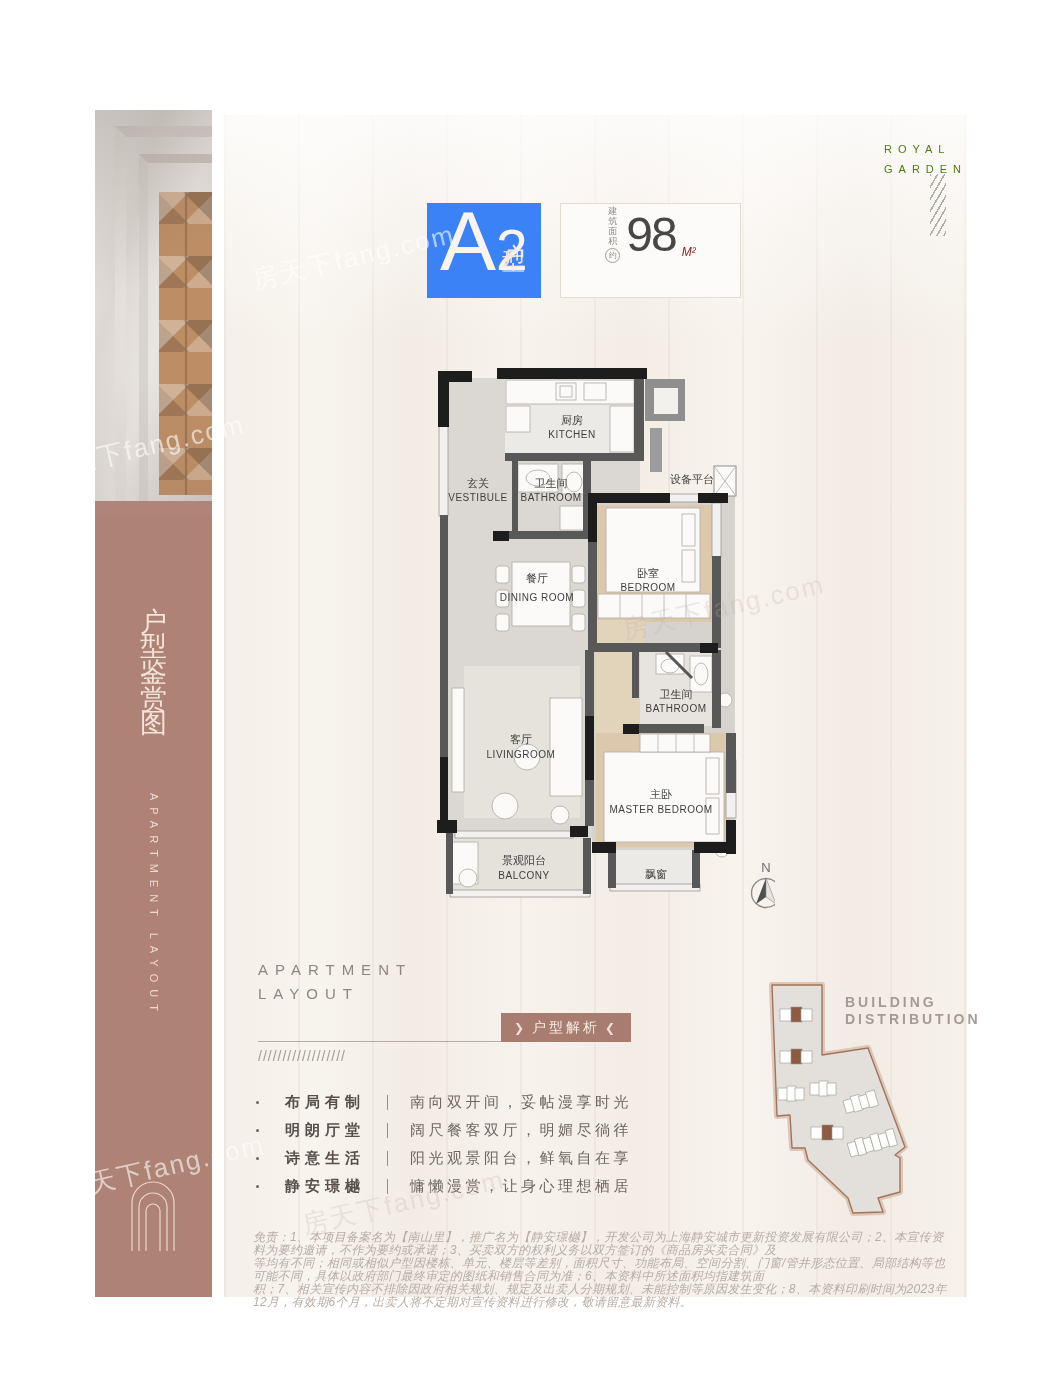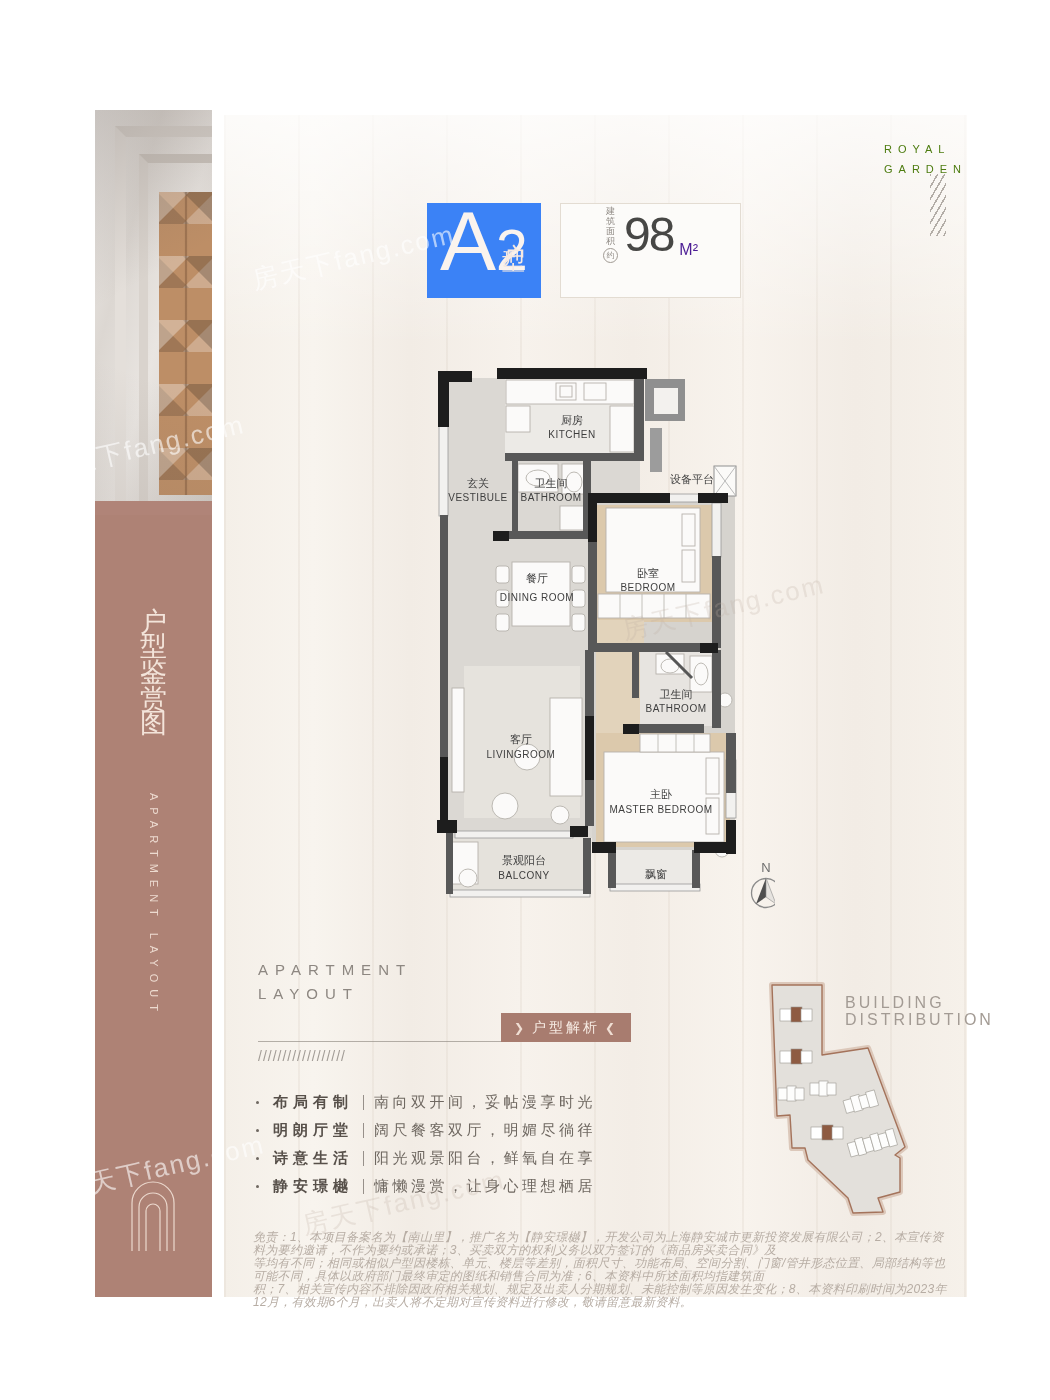--- a/index.html
+++ b/index.html
@@ -55,48 +55,48 @@
   .badge-a .code b{font-size:57px;font-weight:400;}
   .badge-a .suffix{position:absolute;right:14px;top:22px;font-size:23px;line-height:27px;
     writing-mode:vertical-rl;letter-spacing:6px;color:#f6e9e1;}
   .badge-w{left:560px;top:203px;width:181px;height:95px;background:#fcfbf9;border:1px solid #e3dcd2;box-sizing:border-box;}
   .area-wrap{position:absolute;left:0;top:0;right:0;height:61px;display:flex;align-items:center;justify-content:center;gap:6px;}
   .area-label{display:flex;flex-direction:column;align-items:center;color:#8b8680;font-size:9px;line-height:10px;letter-spacing:0;}
   .area-label .zi{display:block;}
   .approx{width:13px;height:13px;border:1px solid #a09a93;border-radius:50%;font-size:8px;line-height:13px;
     text-align:center;color:#8b8680;margin-top:2px;}
   .area-val{font-size:48px;color:#474745;letter-spacing:-2px;line-height:60px;}
-  .area-unit{font-size:16px;color:#4c1d95;align-self:flex-end;margin-bottom:6px;}
+  .area-unit{font-size:12px;color:#7f1d1d;align-self:flex-end;margin-bottom:6px;font-style:italic;}
   .spec{position:absolute;left:0;right:0;bottom:0;height:33px;border-top:1px solid #e0d8ce;
     display:flex;align-items:center;justify-content:center;
     color:#ab7e70;font-size:16px;letter-spacing:5px;}
 
   
   .plan{left:425px;top:350px;}
   .plan text{font-family:"Liberation Sans",sans-serif;}
   .zh{font-size:11px;fill:#3e3e3e;}
   .en{font-size:10px;fill:#3e3e3e;letter-spacing:.5px;}
 
   
   .sec-head{left:258px;top:958px;color:#8d8781;font-size:15px;letter-spacing:7px;line-height:24px;}
   .rule{left:258px;top:1041px;width:243px;height:1px;background:#8f8881;opacity:.65;}
   .sec-badge{left:501px;top:1013px;height:29px;background:#a87c6f;color:#f7ece4;
     display:flex;align-items:center;padding:0 8px;font-size:14px;letter-spacing:3px;}
   .sec-badge .chev{font-size:12px;margin:0 5px;color:#f0dfd4;}
   .slashes{left:258px;top:1048px;color:#8d8781;font-size:14px;letter-spacing:1px;opacity:.8;}
 
   .features{left:256px;top:1088px;width:440px;}
-  .feat{display:flex;align-items:center;height:28px;}
+  .feat{display:flex;align-items:center;height:28px;gap:12px;}
   .feat .dot{width:3px;height:3px;border-radius:50%;background:#6f6861;margin-right:14px;flex:none;}
   .feat .label{font-size:15px;letter-spacing:5px;color:#57504a;font-weight:bold;white-space:nowrap;}
   .feat .div{width:1px;height:15px;background:#97908a;margin:0 10px;flex:none;}
   .feat .desc{font-size:15px;letter-spacing:3.5px;color:#6f6861;white-space:nowrap;}
 
   
-  .bd-title{left:845px;top:994px;color:#a39b94;font-size:16px;letter-spacing:3px;line-height:17px;}
+  .bd-title{left:845px;top:994px;color:#a39b94;font-size:14px;letter-spacing:3px;line-height:17px;font-weight:bold;}
   .site{left:740px;top:960px;}
 
   
   .disc{left:253px;top:1231px;width:700px;color:#b7ada4;font-size:12px;line-height:13px;letter-spacing:.3px;font-style:italic;}
 
   
   .wm{color:rgba(255,255,255,.6);font-size:26px;letter-spacing:2px;transform:rotate(-13deg);
       pointer-events:none;white-space:nowrap;}
   .wm.dark{color:rgba(190,175,162,.25);}
 </style>

